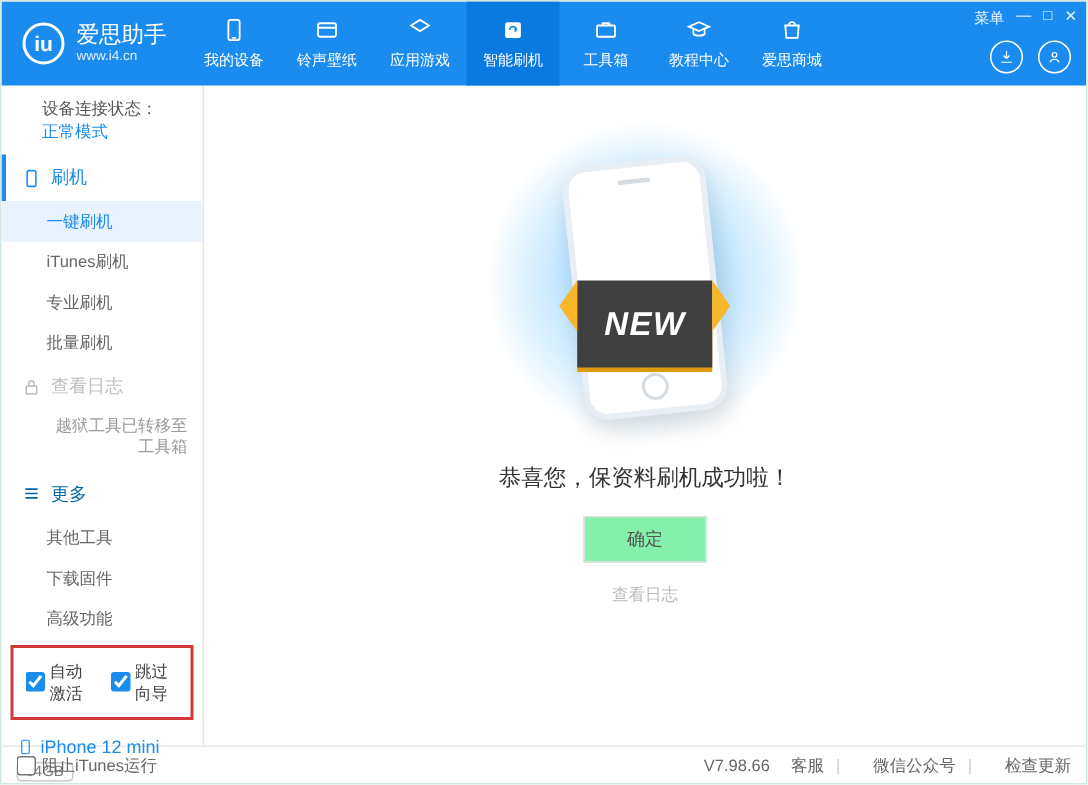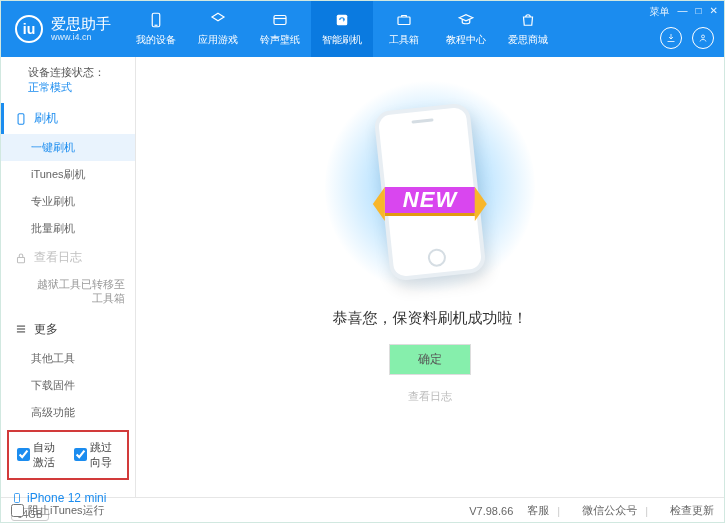--- a/index.html
+++ b/index.html
@@ -21,21 +21,21 @@
 .win-controls span { cursor: pointer; opacity: 0.9; }
 .header-right-icons { position: absolute; right: 10px; bottom: 8px; display: flex; gap: 10px; }
 .circle-btn { width: 22px; height: 22px; border: 1.3px solid #fff; border-radius: 50%; display: flex; align-items: center; justify-content: center; cursor: pointer; }
 .circle-btn svg { stroke: #fff; fill: none; stroke-width: 1.6; }
 
 .body-row { display: flex; height: 440px; }
 
 .sidebar { width: 135px; border-right: 1px solid #e6e6e6; display: flex; flex-direction: column; }
 .conn-status { padding: 8px 27px; font-size: 11px; color: #555; }
 .conn-status .mode { color: #1b8cef; }
-.sb-head { display: flex; align-items: center; gap: 6px; padding: 7px 10px; color: #404040; font-size: 12px; border-left: 3px solid transparent; cursor: pointer; }
+.sb-head { display: flex; align-items: center; gap: 6px; padding: 7px 10px; color: #0369a1; font-size: 12px; border-left: 3px solid transparent; cursor: pointer; }
 .sb-head.primary { border-left-color: #1b8cef; color: #1b8cef; }
 .sb-head .ico { width: 14px; height: 14px; display: flex; align-items: center; justify-content: center; }
 .sb-head .ico svg { stroke: currentColor; fill: none; stroke-width: 1.8; }
 .sb-head.locked { color: #bfbfbf; }
 
 .sb-item { padding: 6px 10px 6px 30px; color: #666; cursor: pointer; font-size: 11px; }
 .sb-item.active { background: #e9f3fd; color: #1b8cef; }
 .sb-note { padding: 4px 10px 8px 30px; color: #999; font-size: 11px; line-height: 1.3; text-align: right; }
 
 .sb-spacer { flex: 1; }
@@ -49,21 +49,21 @@
 .dev-name svg { stroke: #1b8cef; fill: none; stroke-width: 1.6; }
 .dev-cap { display: inline-block; border: 1px solid #ccc; border-radius: 3px; padding: 0 5px; font-size: 10px; color: #777; margin-top: 2px; }
 .dev-sub { font-size: 10px; color: #999; margin-top: 2px; }
 
 .main { flex: 1; display: flex; flex-direction: column; align-items: center; justify-content: flex-start; padding-top: 40px; position: relative; }
 .phone-wrap { position: relative; width: 170px; height: 180px; }
 .glow { position: absolute; inset: -20px; border-radius: 50%; background: radial-gradient(circle, #7ecbff 0%, rgba(126,203,255,0) 70%); }
 .phone { position: absolute; left: 50%; top: 10px; transform: translateX(-50%) rotate(-6deg); width: 96px; height: 170px; background: #fff; border: 4px solid #e8eef3; border-radius: 16px; box-shadow: 2px 8px 16px rgba(0,0,0,0.12); }
 .phone:before { content: ""; position: absolute; top: 8px; left: 50%; transform: translateX(-50%); width: 22px; height: 3px; background: #d5dde3; border-radius: 2px; }
 .phone:after { content: ""; position: absolute; bottom: 6px; left: 50%; transform: translateX(-50%); width: 14px; height: 14px; border: 2px solid #d5dde3; border-radius: 50%; }
-.badge-new { position: absolute; top: 90px; left: 50%; transform: translateX(-50%); background: #d946ef; color: #fff; font-weight: 800; font-size: 22px; font-style: italic; padding: 0 18px; letter-spacing: 1px; box-shadow: 0 3px 0 #e09a10; }
+.badge-new { position: absolute; top: 90px; left: 50%; transform: translateX(-50%); background: #404040; color: #fff; font-weight: 800; font-size: 22px; font-style: italic; padding: 16px 18px; letter-spacing: 1px; box-shadow: 0 3px 0 #e09a10; }
 .badge-new:before, .badge-new:after { content: ""; position: absolute; top: 0; width: 0; height: 0; border-top: 17px solid transparent; border-bottom: 17px solid transparent; }
 .badge-new:before { left: -12px; border-right: 12px solid #f8b62b; }
 .badge-new:after { right: -12px; border-left: 12px solid #f8b62b; }
 
 .success-msg { margin-top: 32px; font-size: 15px; color: #333; }
 .ok-btn { margin-top: 16px; padding: 6px 28px; border: 1px solid #ddd; background: #86efac; color: #555; cursor: pointer; font-size: 12px; }
 .log-link { margin-top: 14px; color: #bbb; font-size: 11px; cursor: pointer; }
 
 .footer { height: 26px; border-top: 1px solid #e6e6e6; display: flex; align-items: center; padding: 0 10px; font-size: 11px; color: #666; }
 .footer label { display: flex; align-items: center; gap: 4px; cursor: pointer; }
@@ -88,33 +88,33 @@
           <svg viewBox="0 0 24 24" width="18" height="18">
             <rect x="7" y="3" width="10" height="18" rx="2"></rect>
             <line x1="10" y1="19" x2="14" y2="19"></line>
           </svg>
         </span>
       <span>我的设备</span>
     </div>
     <div class="nav-item">
       <span class="nav-ico">
           <svg viewBox="0 0 24 24" width="18" height="18">
-            <path d="M12 3l8 5-8 5-8-5z"></path>
-          </svg>
-        </span>
-      <span>应用游戏</span>
-    </div>
-    <div class="nav-item">
-      <span class="nav-ico">
-          <svg viewBox="0 0 24 24" width="18" height="18">
             <rect x="4" y="6" width="16" height="12" rx="2"></rect>
             <line x1="4" y1="10" x2="20" y2="10"></line>
           </svg>
         </span>
       <span>铃声壁纸</span>
+    </div>
+    <div class="nav-item">
+      <span class="nav-ico">
+          <svg viewBox="0 0 24 24" width="18" height="18">
+            <path d="M12 3l8 5-8 5-8-5z"></path>
+          </svg>
+        </span>
+      <span>应用游戏</span>
     </div>
     <div class="nav-item active">
       <span class="nav-ico">
           <svg viewBox="0 0 24 24" width="18" height="18">
             <rect x="5" y="5" width="14" height="14" rx="2" fill="#fff" stroke="none"></rect>
             <path d="M9 12a3 3 0 0 1 6 0m0 0l-1.5-1.5M15 12l-1.5 1.5" stroke="#1b8cef"></path>
           </svg>
         </span>
       <span>智能刷机</span>
     </div>

